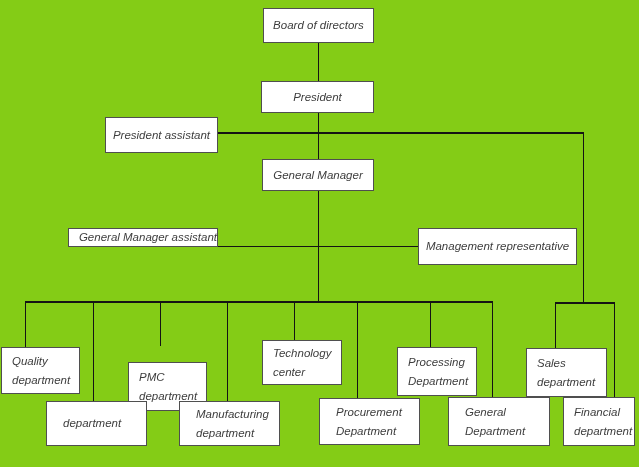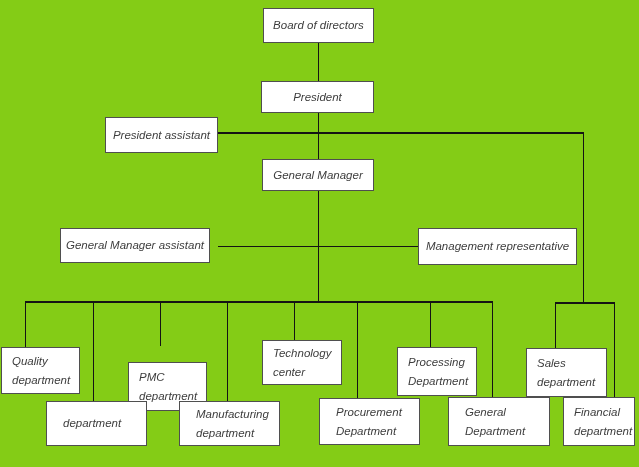--- a/index.html
+++ b/index.html
@@ -70,21 +70,21 @@
   </div>
   <div class="node center" style="left:105px; top:117px; width:113px; height:36px;">
     <span>President assistant</span>
   </div>
   <div class="node center" style="left:261px; top:81px;  width:113px; height:32px;">
     <span>President</span>
   </div>
   <div class="node center" style="left:262px; top:159px; width:112px; height:32px;">
     <span>General Manager</span>
   </div>
-  <div class="node center" style="left:60px;  top:228px; width:150px; height:35px;">
+  <div class="node center" style="left:68px;  top:228px; width:150px; height:19px;align-items:flex-end;">
     <span>General Manager assistant</span>
   </div>
   <div class="node center" style="left:418px; top:228px; width:159px; height:37px;">
     <span>Management representative</span>
   </div>
 
   <div class="node left" style="left:1px;   top:347px; width:79px;  height:47px;">
     <span>Quality</span>
     <span>department</span>
   </div>

